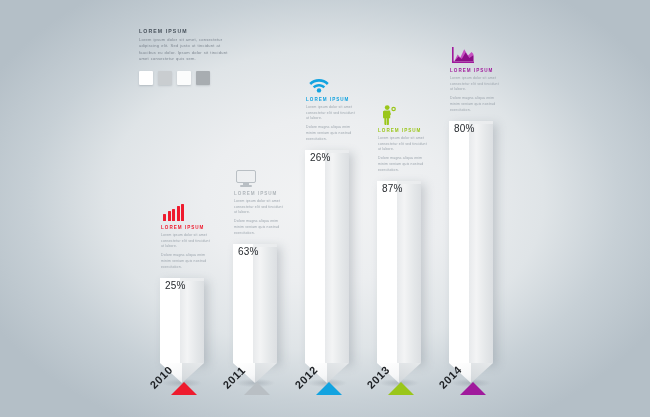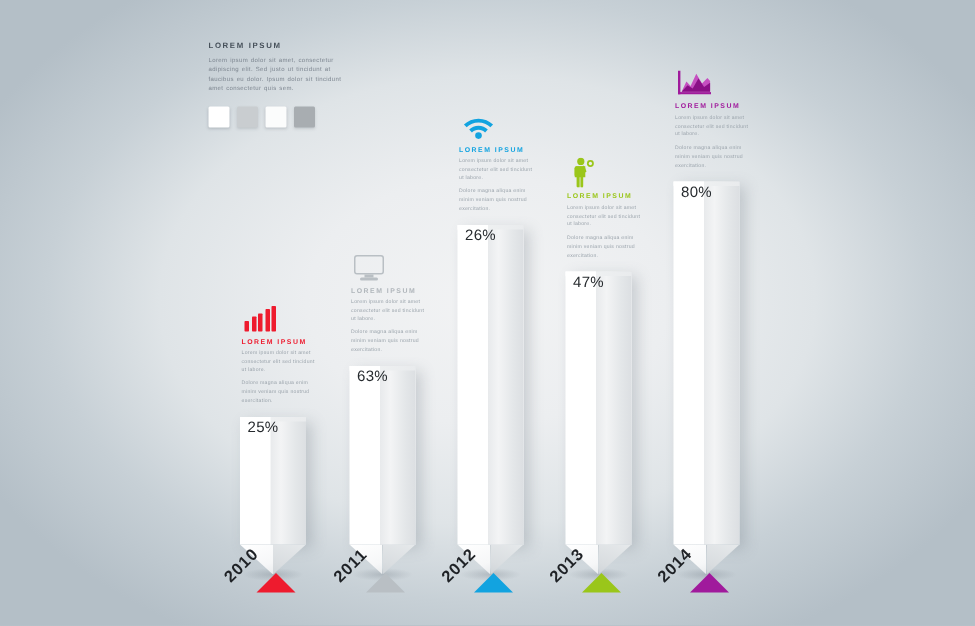--- a/index.html
+++ b/index.html
@@ -210,21 +210,21 @@
     </div>
     <div class="cap" style="top:-289px;">
       <div class="cap-title" style="color:#9ac61a;">LOREM IPSUM</div>
       <div class="cap-body">Lorem ipsum dolor sit amet consectetur elit sed tincidunt ut labore.</div>
       <div class="cap-body">Dolore magna aliqua enim minim veniam quis nostrud exercitation.</div>
     </div>
     <div class="ground"></div>
     <div class="bar" style="height:182px;"></div>
     <div class="fold-left"></div>
     <div class="fold-right"></div>
-    <div class="pct" style="bottom:223px;">47%</div>
+    <div class="pct" style="bottom:223px;">87%</div>
     <div class="year">2013</div>
     <div class="tri" style="border-bottom:13px solid #9ac61a;"></div>
   </div>
 
   <div class="col" style="left:441px;">
     <div class="icon" style="top:-370px;">
       <svg class="ic-chart" viewBox="0 0 22 16">
         <rect x="0" y="0" width="1.6" height="16" fill="#a01a9c"></rect>
         <rect x="0" y="14.4" width="22" height="1.6" fill="#a01a9c"></rect>
         <path d="M2.4 14.2 L5.6 7.4 L8.4 10.4 L12.2 2.2 L16.0 8.6 L19.6 5.0 L21.4 7.0 L21.4 14.2 Z" fill="#c54fc0"></path>

